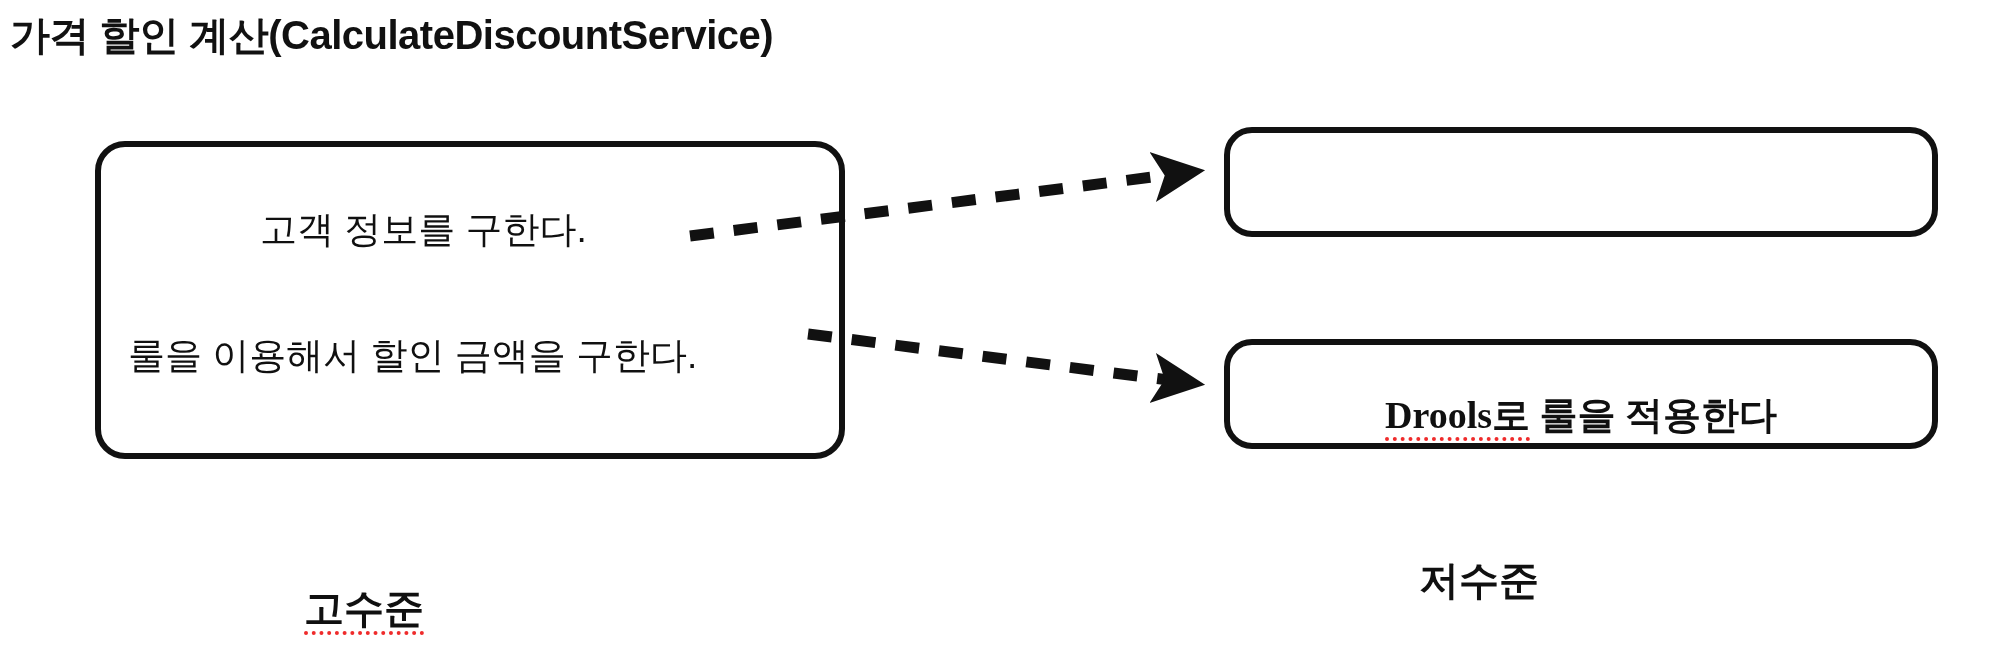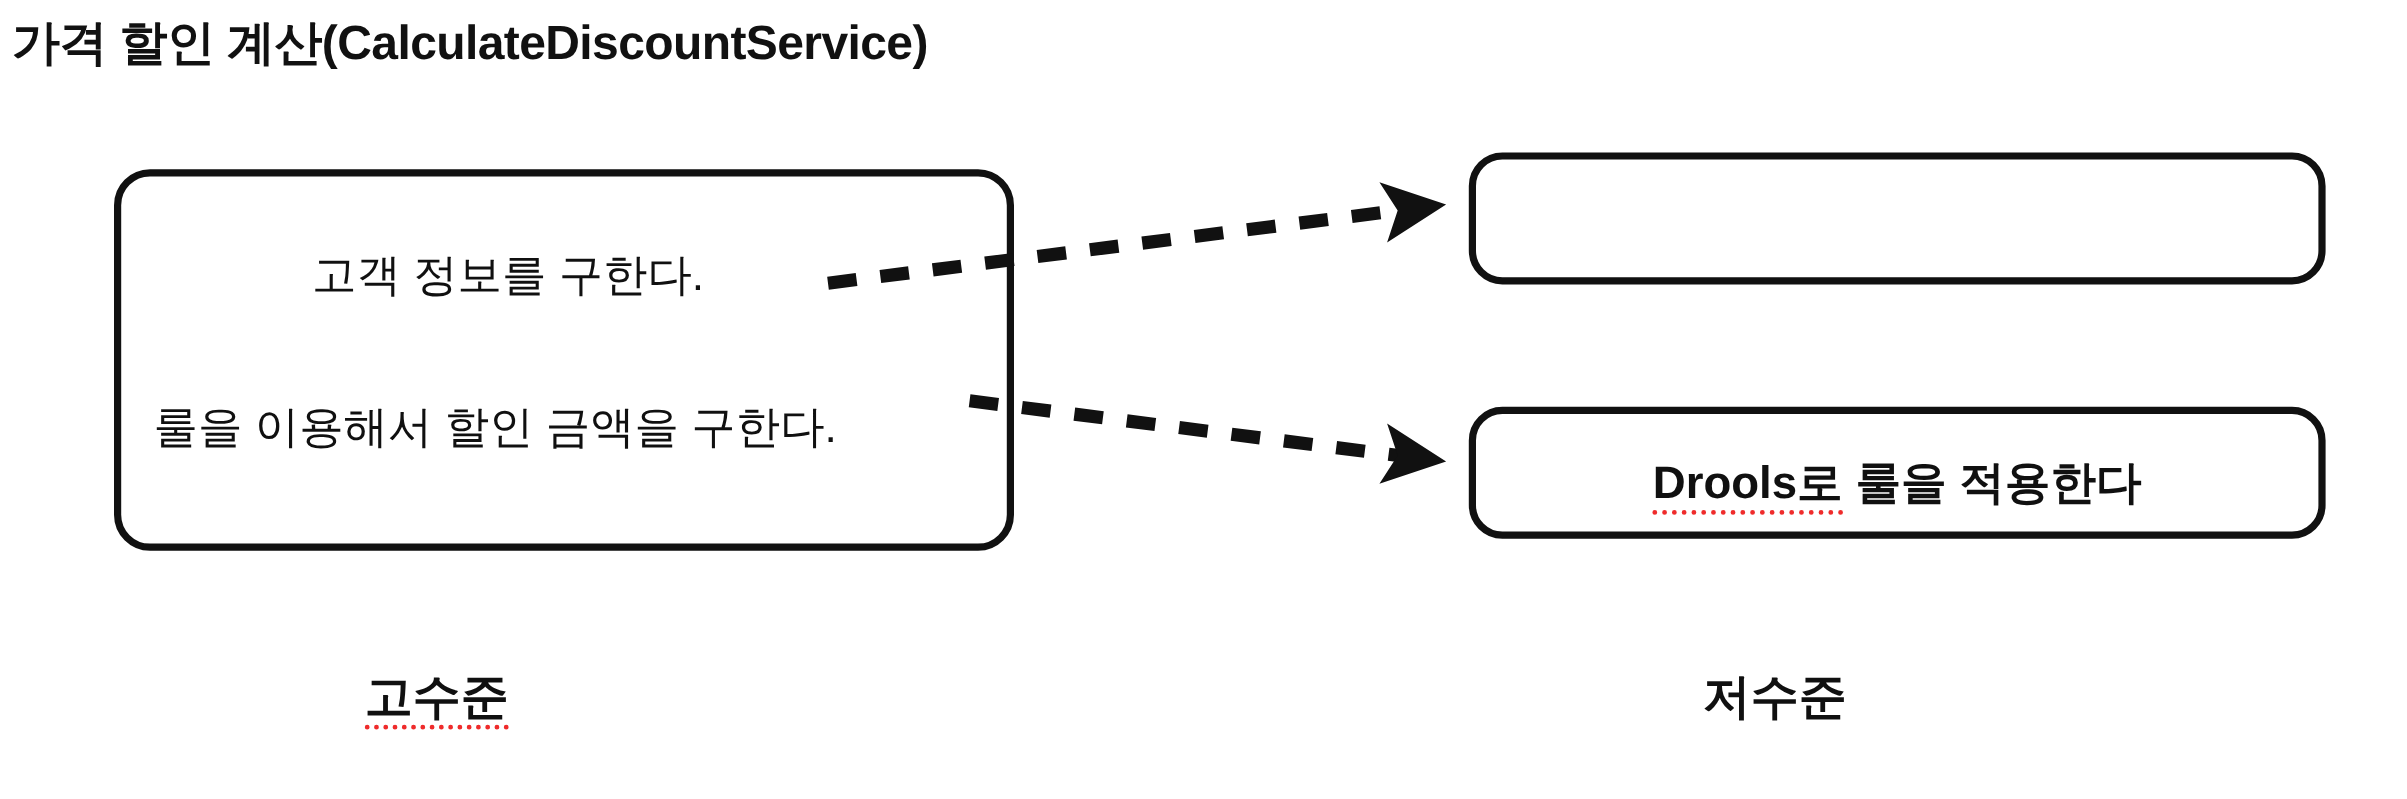--- a/index.html
+++ b/index.html
@@ -86,40 +86,41 @@
     font-weight: bold;
     white-space: nowrap;
     color: #101010;
   }
   .ll-text-1 {
     left: 1224px;
     top: 161px;
   }
   .ll-text-2 {
     left: 1224px;
-    top: 377px;
+    top: 390px;
+    font-family: Liberation Serif, serif;
   }
 
   
   .spell {
     border-bottom: 4px dotted #ef2b2b;
     padding-bottom: 1px;
   }
 
   
   .caption {
     position: absolute;
     font-size: 40px;
     font-weight: bold;
     white-space: nowrap;
     color: #101010;
   }
   .caption-high {
     left: 304px;
-    top: 553px;
+    top: 581px;
     text-align: right;
   }
   .caption-low {
     left: 1419px;
     top: 553px;
   }
 
   
   .arrow-layer {
     position: absolute;

